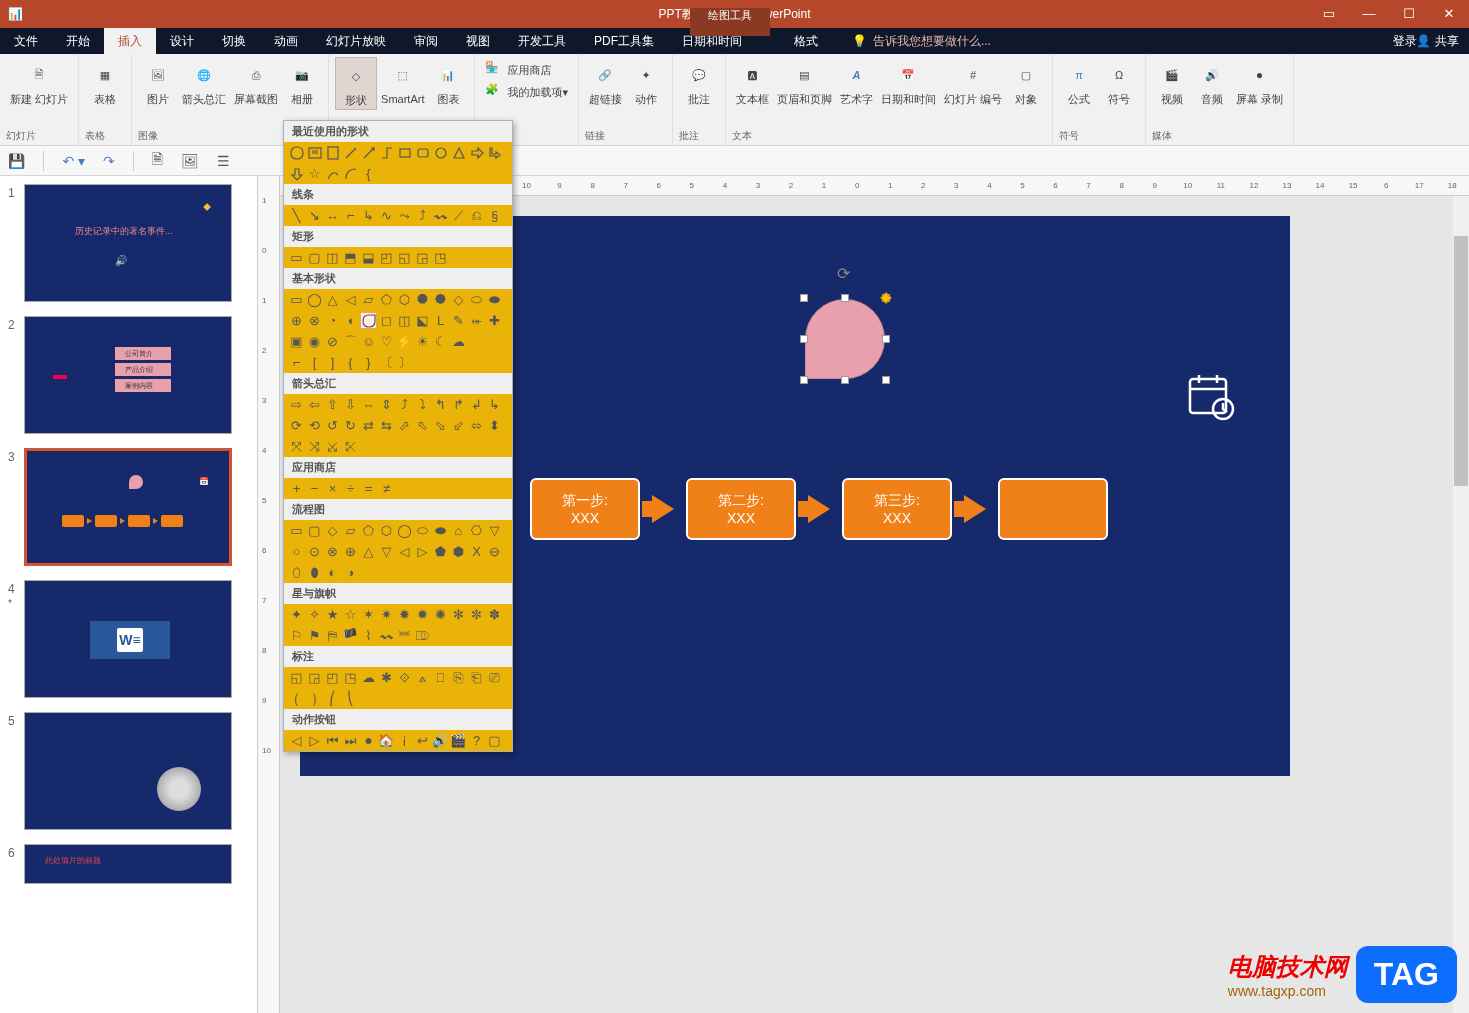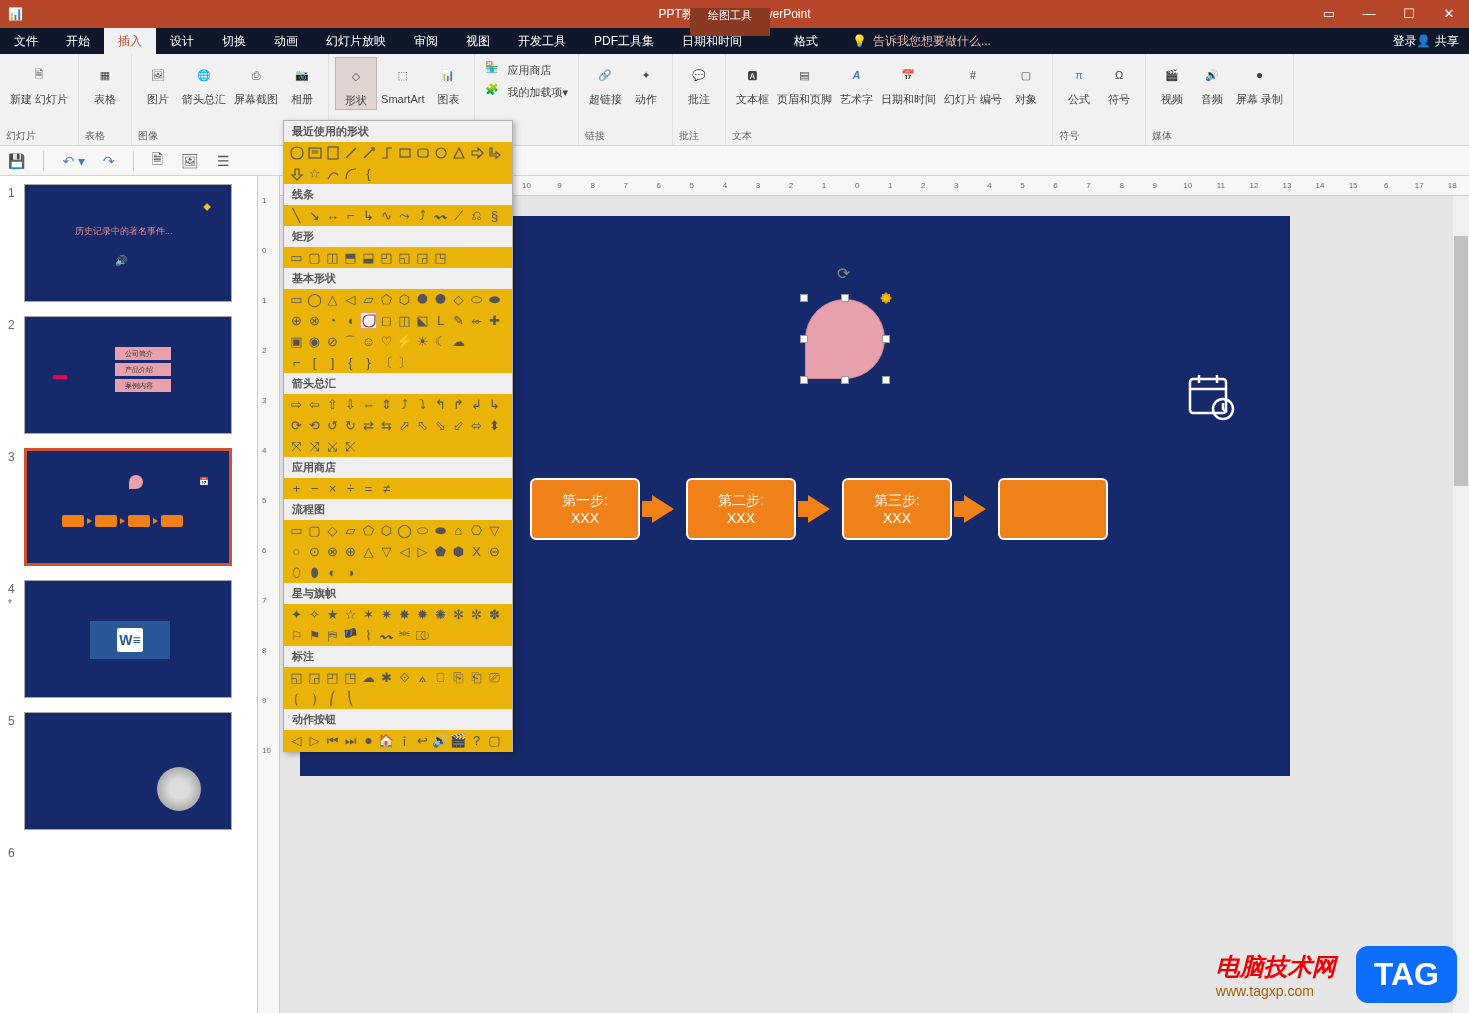--- a/index.html
+++ b/index.html
@@ -72,21 +72,21 @@
 .shape-sel .adj { position: absolute; top: 0; right: 0; width: 8px; height: 8px; background: #ffc000; border: 1px solid #c90; transform: rotate(45deg); }
 
 .cal-icon { position: absolute; top: 155px; right: 55px; width: 50px; height: 50px; color: #fff; }
 .step-row { position: absolute; top: 262px; left: 230px; display: flex; align-items: center; gap: 12px; }
 .step-box { width: 110px; height: 62px; background: #f08018; border: 2px solid #fff; border-radius: 6px; color: #fff; font-size: 14px; display: flex; flex-direction: column; align-items: center; justify-content: center; }
 .step-box.empty { width: 110px; }
 .arrow-r { width: 0; height: 0; border-top: 14px solid transparent; border-bottom: 14px solid transparent; border-left: 22px solid #f08018; position: relative; }
 .arrow-r::before { content: ''; position: absolute; left: -32px; top: -8px; width: 10px; height: 16px; background: #f08018; }
 
 
-.watermark { position: absolute; right: 12px; bottom: 10px; display: flex; align-items: center; gap: 20px; }
+.watermark { position: absolute; right: 12px; bottom: 10px; display: flex; align-items: center; gap: 8px; }
 .watermark .txt1 { color: #e00; font-size: 24px; font-weight: bold; font-style: italic; }
 .watermark .txt2 { color: #a16207; font-size: 14px; }
 .watermark .tag { background: #0d6efd; color: #fff; font-size: 32px; font-weight: bold; padding: 10px 18px; border-radius: 12px; }
 
 
 .shapes-dd { position: absolute; top: 120px; left: 283px; width: 230px; background: #eab308; border: 1px solid #b0b0b0; box-shadow: 2px 2px 6px rgba(0,0,0,.3); z-index: 100; font-size: 11px; }
 .shapes-dd .cat { padding: 3px 8px; color: #555; background: #efefef; font-weight: bold; }
 .shapes-dd .row { display: flex; flex-wrap: wrap; padding: 2px 4px; gap: 1px; }
 .shapes-dd .sh { width: 17px; height: 17px; display: flex; align-items: center; justify-content: center; color: #555; font-size: 13px; cursor: pointer; border: 1px solid transparent; }
 .shapes-dd .sh svg { width: 14px; height: 14px; stroke: #555; fill: none; stroke-width: 1.2; }
@@ -666,20 +666,23 @@
       </div>
       </div>
     <div class="thumb-item">
         <div class="num">5</div>
       <div class="slide">
         <div class="einstein"></div>
       </div>
       </div>
     <div class="thumb-item">
         <div class="num">6</div>
+      <div class="slide" style="height:40px;">
+        <div style="position:absolute;top:10px;left:20px;color:#d44;font-size:8px;">此处填片的标题</div>
+      </div>
       </div>
   </div>
 
   <div class="ruler-v">
     <div class="marks" id="rv">
         <div class="mark" style="top: 0px;">1</div>
         <div class="mark" style="top: 50px;">0</div>
         <div class="mark" style="top: 100px;">1</div>
         <div class="mark" style="top: 150px;">2</div>
         <div class="mark" style="top: 200px;">3</div>

